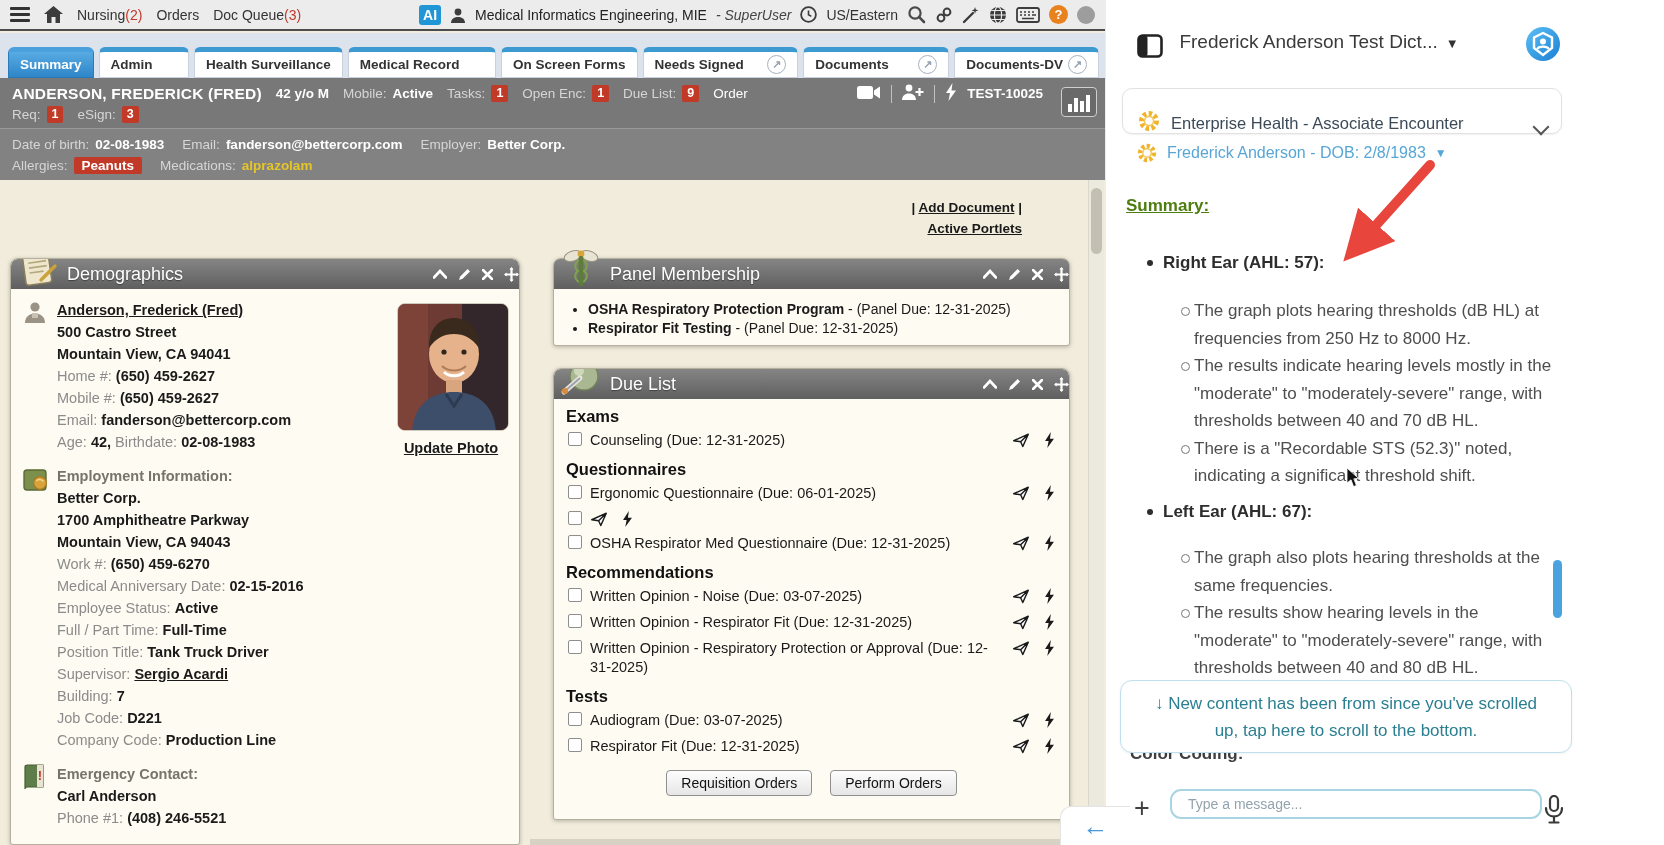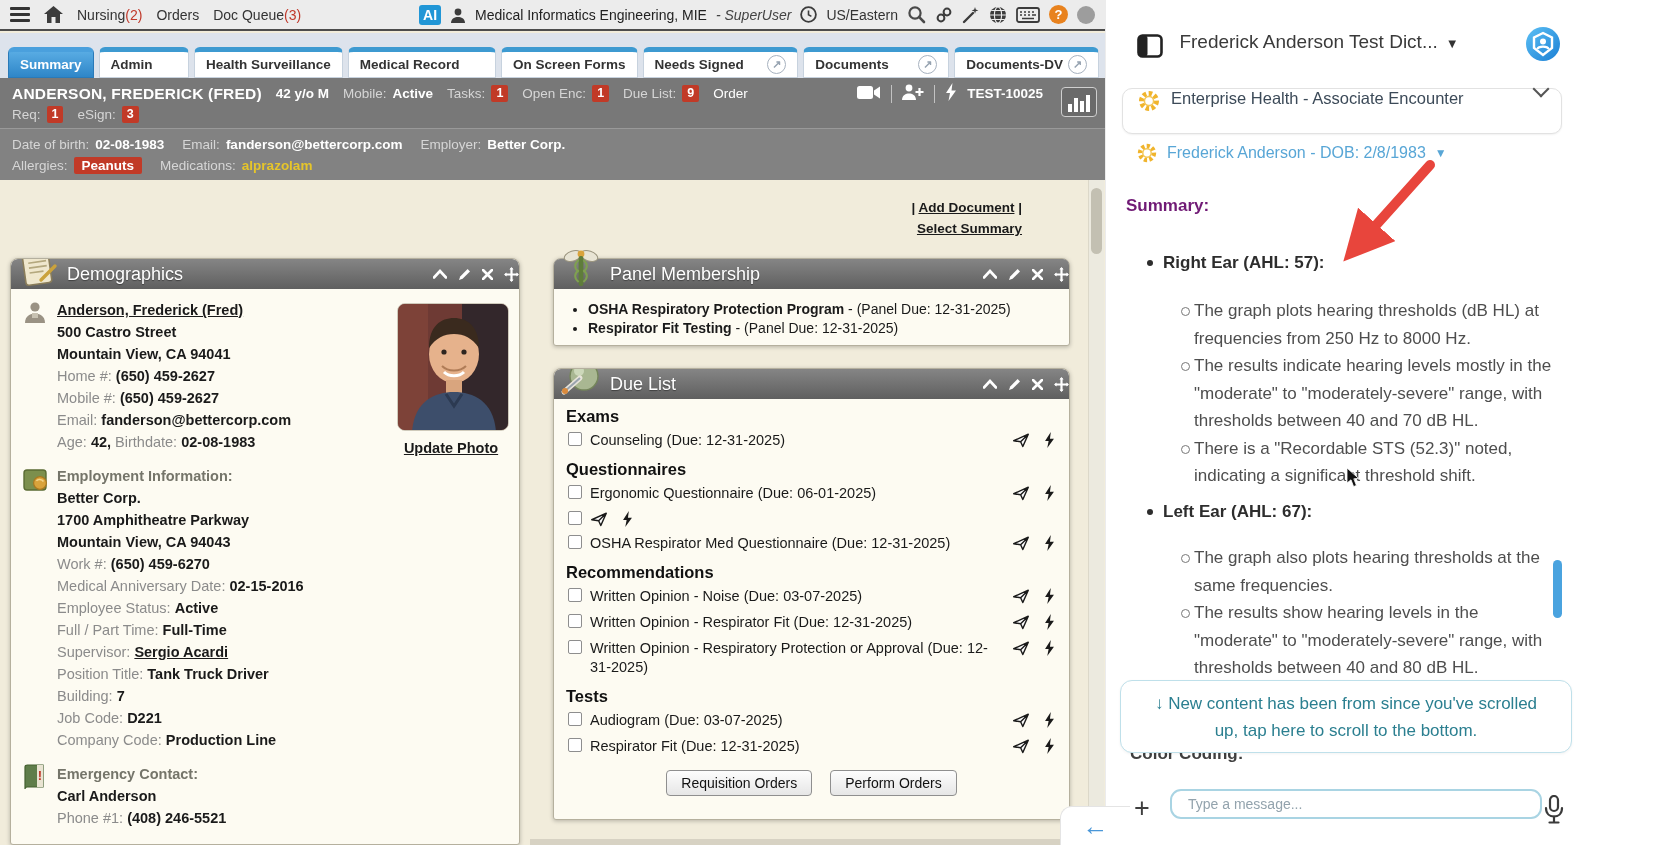--- a/index.html
+++ b/index.html
@@ -94,27 +94,27 @@
   .mscroll{position:absolute;left:1088px;top:180px;width:16px;height:657px;background:#eceadf;border-left:1px solid #dcd8c9;}
   .mthumb{position:absolute;left:2px;top:8px;width:11px;height:66px;background:#c3c0b2;border-radius:6px;}
   .botstrip{position:absolute;left:530px;top:839px;width:560px;height:6px;background:#d7d2c3;}
 
   
   .panel{position:absolute;left:1105px;top:0;width:559px;height:845px;background:#fff;border-left:1px solid #ececec;}
   .sidebar-toggle{position:absolute;left:31px;top:34px;cursor:pointer;}
   .ptitle{position:absolute;left:48px;top:31px;width:330px;text-align:center;font-size:19px;color:#3a3a3a;cursor:pointer;white-space:nowrap;}
   .ptitle .caret{font-size:13px;color:#333;margin-left:8px;}
   .ai-logo{position:absolute;left:418px;top:25px;cursor:pointer;}
-  .enc-select{position:absolute;left:16px;top:88px;width:440px;height:46px;border:1px solid #e2e2e2;border-radius:10px;box-shadow:0 1px 2px rgba(0,0,0,.06);display:flex;align-items:flex-start;gap:10px;padding:0 14px;font-size:16.5px;color:#3c4a58;cursor:pointer;background:#fff;}
+  .enc-select{position:absolute;left:16px;top:88px;width:440px;height:46px;border:1px solid #e2e2e2;border-radius:10px;box-shadow:0 1px 2px rgba(0,0,0,.06);display:flex;align-items:flex-end;gap:10px;padding:0 14px;font-size:16.5px;color:#3c4a58;cursor:pointer;background:#fff;}
   .chev{margin-left:auto;width:12px;height:12px;border-right:2px solid #555;border-bottom:2px solid #555;transform:rotate(45deg);margin-top:-6px;}
   .pat-line{position:absolute;left:30px;top:142px;display:flex;align-items:center;gap:9px;font-size:16px;color:#58a6d6;cursor:pointer;}
   .pat-line .caret{font-size:12px;}
 
   .chat{position:absolute;left:20px;top:192px;width:438px;font-size:17px;color:#4e4e4e;line-height:27.5px;}
-  .sum-h{font-weight:bold;color:#701a75;}
+  .sum-h{font-weight:bold;color:#4d7c0f;text-decoration:underline;}
   .b-h{position:relative;padding-left:37px;font-weight:bold;color:#2d2d2d;margin-top:29px;}
   .b-h::before{content:"";position:absolute;left:21px;top:11px;width:6px;height:6px;border-radius:50%;background:#2d2d2d;}
   ul.sub{list-style:none;margin:21px 0 0 0;padding:0;}
   ul.sub li{position:relative;padding-left:68px;}
   ul.sub li::before{content:"";position:absolute;left:55px;top:10px;width:7px;height:7px;border:1.5px solid #777;border-radius:50%;}
   .red-arrow{position:absolute;left:212px;top:155px;pointer-events:none;}
   .cursor{position:absolute;left:240px;top:468px;pointer-events:none;}
   .pscroll{position:absolute;left:447px;top:560px;width:9px;height:58px;background:#4aa3df;border-radius:5px;}
   .color-coding{position:absolute;left:24px;top:744px;font-size:17px;font-weight:bold;color:#3f3f3f;z-index:1;}
   .notif{position:absolute;left:14px;top:680px;width:452px;height:73px;background:#fff;border:1.5px solid #bfe0ea;border-radius:12px;z-index:5;display:flex;align-items:center;justify-content:center;text-align:center;padding:6px 22px;color:#2b7f90;font-size:17px;line-height:27px;cursor:pointer;box-shadow:0 1px 3px rgba(0,0,0,.05);}
@@ -334,21 +334,21 @@
           </span>
         <span class="ph-pair">
             <span class="lbl">Medications:</span>
             <span class="med-val">alprazolam</span>
           </span>
       </div>
     </div>
 
     <div class="doclinks">
       <div><span>|</span> <a>Add Document</a> <span>|</span></div>
-      <div><a>Select Summary</a></div>
+      <div><a>Active Portlets</a></div>
     </div>
 
     <div class="portlet demog">
       <div class="phead">
         <span class="picon">
           <svg width="42" height="42" viewBox="0 0 42 42">
               <rect x="7" y="6" width="26" height="32" rx="3" fill="#efe7cd" stroke="#8a7d5a" stroke-width="1.6" transform="rotate(-8 20 22)"></rect>
               <rect x="14" y="2" width="12" height="7" rx="2" fill="#9a9a9a" transform="rotate(-8 20 22)"></rect>
               <path d="M12 16 H30 M12 21 H30 M12 26 H26" stroke="#b4a87e" stroke-width="1.6" transform="rotate(-8 20 22)"></path>
               <path d="M24 34 L38 20" stroke="#caa23c" stroke-width="3.4" stroke-linecap="round"></path>
@@ -416,22 +416,22 @@
               </svg>
           </span>
           <div class="sect-h">Employment Information:</div>
           <div class="addr">Better Corp.</div>
           <div class="addr">1700 Amphitheatre Parkway</div>
           <div class="addr">Mountain View, CA 94043</div>
           <div><span class="f-lbl">Work #:</span> <span class="f-val">(650) 459-6270</span></div>
           <div><span class="f-lbl">Medical Anniversary Date:</span> <span class="f-val">02-15-2016</span></div>
           <div><span class="f-lbl">Employee Status:</span> <span class="f-val">Active</span></div>
           <div><span class="f-lbl">Full / Part Time:</span> <span class="f-val">Full-Time</span></div>
+          <div><span class="f-lbl">Position Title:</span> <span class="f-val">Tank Truck Driver</span></div>
           <div><span class="f-lbl">Supervisor:</span> <a class="link-val">Sergio Acardi</a></div>
-          <div><span class="f-lbl">Position Title:</span> <span class="f-val">Tank Truck Driver</span></div>
           <div><span class="f-lbl">Building:</span> <span class="f-val">7</span></div>
           <div><span class="f-lbl">Job Code:</span> <span class="f-val">D221</span></div>
           <div><span class="f-lbl">Company Code:</span> <span class="f-val">Production Line</span></div>
         </div>
 
         <div class="sect">
           <span class="sect-icon">
             <svg width="24" height="26" viewBox="0 0 24 26">
                 <path d="M2 3 C2 1.6 3 1 4.4 1 H20 V23 H4.4 C3 23 2 23.8 2 25 Z" fill="#5f7d4a" stroke="#44602f" stroke-width="1.2"></path>
                 <rect x="14" y="1" width="6" height="22" fill="#e9e4d2"></rect>

